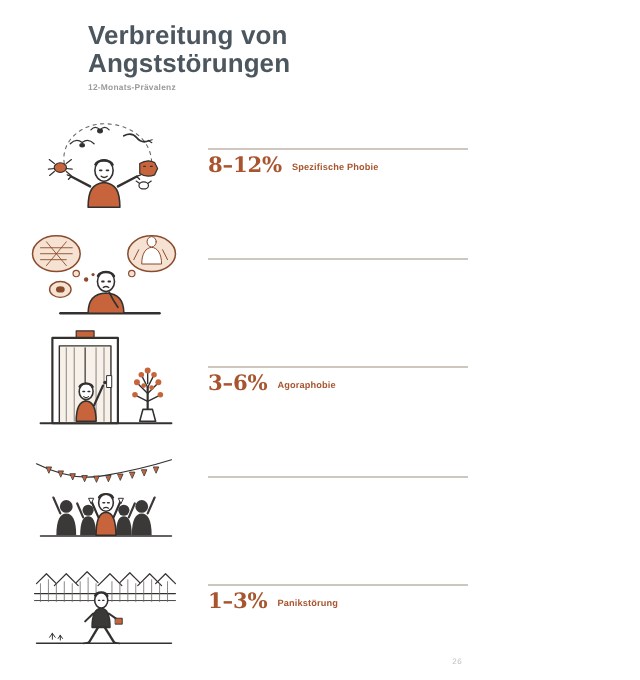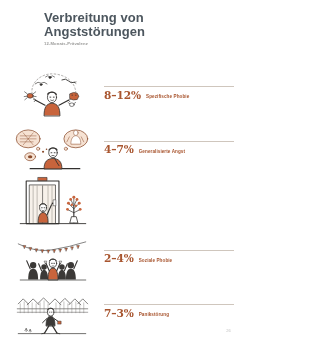--- a/index.html
+++ b/index.html
@@ -43,21 +43,21 @@
     line-height: 5px;
     font-weight: bold;
     color: #9a9a98;
     letter-spacing: 0.12px;
   }
 
   
   .rows {
     position: absolute;
     left: 0;
-    top: 64px;
+    top: 52px;
     width: 240px;
   }
   .row {
     position: relative;
     height: 54.6px;
   }
 
   
   .illus {
     position: absolute;
@@ -229,24 +229,20 @@
             <ellipse cx="20" cy="38" rx="5.4" ry="4" fill="#f6e2d3" stroke="#8a4b2c" stroke-width="0.7"></ellipse>
             <ellipse cx="20" cy="38" rx="2.2" ry="1.6" fill="#8a4b2c" stroke="none"></ellipse>
 
             <circle cx="33" cy="33" r="1.1" fill="#8a4b2c" stroke="none"></circle>
             <circle cx="36.5" cy="30.5" r="0.8" fill="#8a4b2c" stroke="none"></circle>
           </g>
         </svg>
       </div>
       <div class="datacell">
         <div class="rule"></div>
-        <div class="valuewrap">
-          <span class="pct">4–7%</span>
-          <span class="cond">Generalisierte Angst</span>
-        </div>
       </div>
     </div>
 
     <div class="row">
       <div class="illus">
         <svg viewBox="0 0 84 55" xmlns="http://www.w3.org/2000/svg">
           <g fill="none" stroke="#33312f" stroke-width="0.8" stroke-linecap="round" stroke-linejoin="round">
 
             <rect x="16" y="8" width="33" height="43" fill="#ffffff" stroke="#33312f" stroke-width="1.1"></rect>
             <rect x="19.5" y="12" width="26" height="39" fill="#f7f1ea" stroke="#33312f" stroke-width="0.7"></rect>
@@ -284,20 +280,27 @@
               <circle cx="64" cy="24.4" r="1.5"></circle>
               <circle cx="62" cy="32" r="1.2"></circle>
                 <circle cx="66" cy="33" r="1.2"></circle>
             </g>
 
             <path d="M60 50 L61.6 44 L66.4 44 L68 50 Z" fill="#ffffff" stroke="#33312f" stroke-width="0.8"></path>
 
             <path d="M10 51 L76 51" stroke="#33312f" stroke-width="0.9"></path>
           </g>
         </svg>
+      </div>
+      <div class="datacell">
+        <div class="rule"></div>
+        <div class="valuewrap">
+          <span class="pct">3–6%</span>
+          <span class="cond">Agoraphobie</span>
+        </div>
       </div>
     </div>
 
     <div class="row">
       <div class="illus">
         <svg viewBox="0 0 84 55" xmlns="http://www.w3.org/2000/svg">
           <g fill="none" stroke="#33312f" stroke-width="0.8" stroke-linecap="round" stroke-linejoin="round">
 
             <path d="M8 16 q18 9 34 6 q18 -3 34 -8" stroke="#33312f" stroke-width="0.6"></path>
             <g fill="#c8643c" stroke="#33312f" stroke-width="0.4">
@@ -342,24 +345,20 @@
 
             <path d="M34.4 33.4 l2.4 0 l-1.2 2.6 Z" fill="#ffffff" stroke="#33312f" stroke-width="0.5"></path>
             <path d="M49.4 33.4 l2.4 0 l-1.2 2.6 Z" fill="#ffffff" stroke="#33312f" stroke-width="0.5"></path>
 
             <path d="M10 52.4 L76 52.4" stroke="#33312f" stroke-width="0.7"></path>
           </g>
         </svg>
       </div>
       <div class="datacell">
         <div class="rule"></div>
-        <div class="valuewrap">
-          <span class="pct">2–4%</span>
-          <span class="cond">Soziale Phobie</span>
-        </div>
       </div>
     </div>
 
     <div class="row">
       <div class="illus">
         <svg viewBox="0 0 84 55" xmlns="http://www.w3.org/2000/svg">
           <g fill="none" stroke="#33312f" stroke-width="0.8" stroke-linecap="round" stroke-linejoin="round">
 
             <g stroke="#33312f" stroke-width="0.6">
               <path d="M8 22 l5 -5 l5 5"></path>
@@ -399,21 +398,21 @@
               <path d="M20 50.4 l0 -2.4 M18.9 49.6 l1.1 -1.6 M21.1 49.6 l-1.1 -1.6"></path>
             </g>
 
             <path d="M8 52 L76 52" stroke="#33312f" stroke-width="0.7"></path>
           </g>
         </svg>
       </div>
       <div class="datacell">
         <div class="rule"></div>
         <div class="valuewrap">
-          <span class="pct">7–3%</span>
+          <span class="pct">1–3%</span>
           <span class="cond">Panikstörung</span>
         </div>
       </div>
     </div>
 
   </div>
 
   <div class="pagenum">26</div>
 
 </div>

